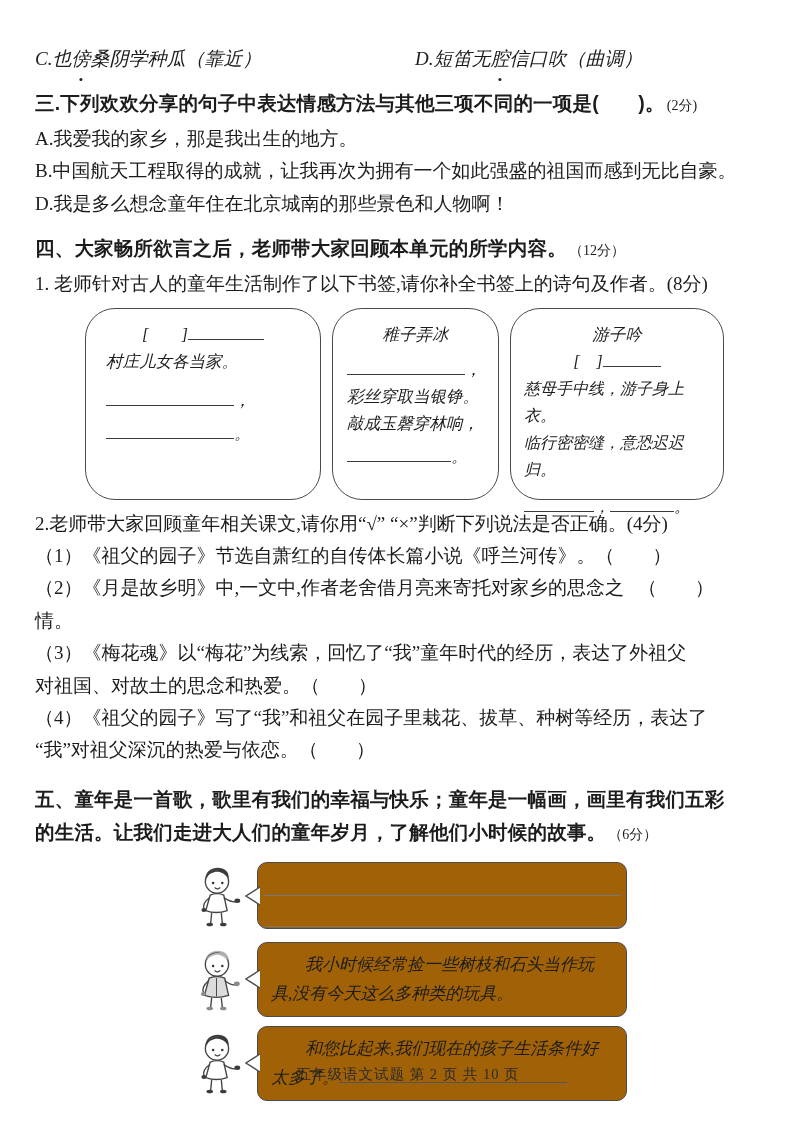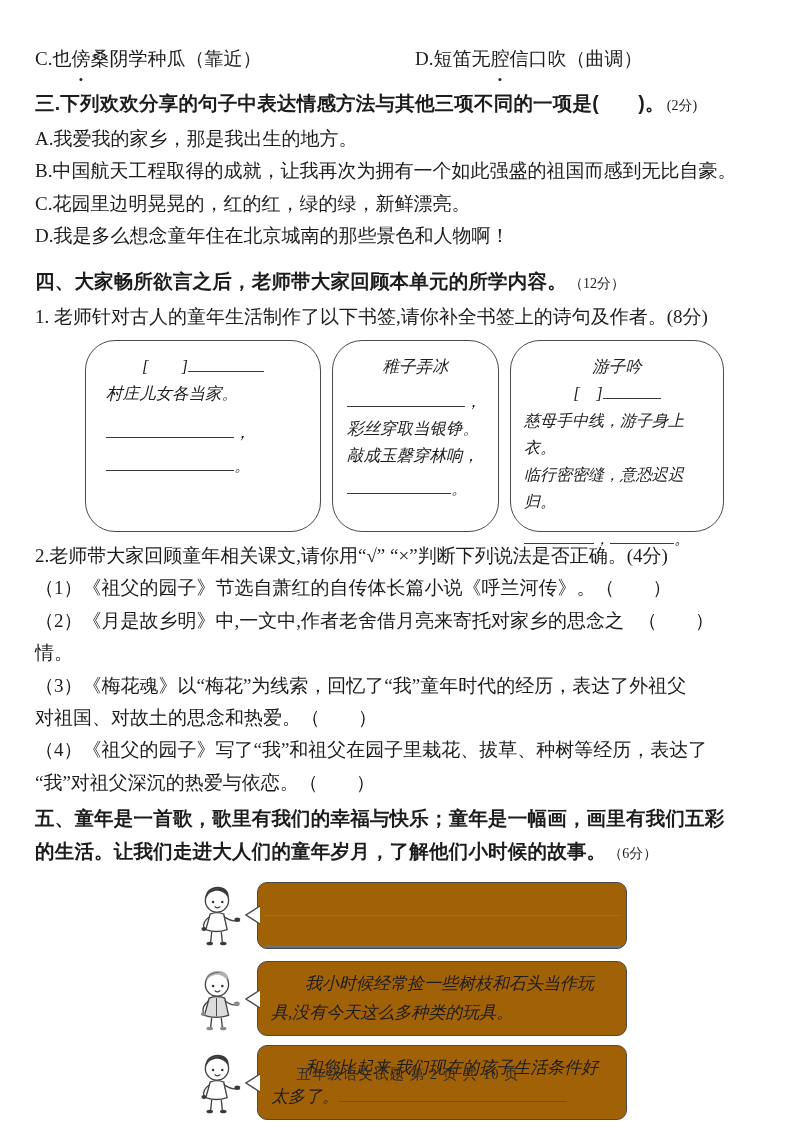--- a/index.html
+++ b/index.html
@@ -2,21 +2,21 @@
 <html><head>
 <meta charset="utf-8">
 <style>
   html,body{margin:0;padding:0;background:#ffffff;}
   .page{
     width:792px;height:1122px;position:relative;box-sizing:border-box;
     padding:42px 32px 0 35px;background:#fff;color:#1c1c1c;
     font-family:"Liberation Serif","DejaVu Serif",serif;font-size:19px;
     overflow:hidden;
   }
-  .cdrow{display:flex;line-height:33px;}
+  .cdrow{display:flex;line-height:33px;font-style:italic;}
   .opt-c{width:380px;}
   .dotchar{position:relative;display:inline-block;}
   .dotchar::after{content:"";position:absolute;left:50%;transform:translateX(-50%);
     bottom:-6px;width:3.2px;height:3.2px;border-radius:50%;background:#222;}
   .heading{margin-top:11px;line-height:35px;font-size:19.5px;}
   .hbold{font-family:"Liberation Sans","DejaVu Sans",sans-serif;font-weight:700;letter-spacing:.2px;}
   .score{font-weight:400;font-family:"Liberation Serif","DejaVu Serif",serif;font-size:14px;margin-left:2px;}
   .line{line-height:32.4px;}
   .jrow{display:flex;justify-content:flex-start;line-height:32.4px;}
   .jrow .paren{padding-right:46px;white-space:nowrap;}
@@ -57,21 +57,20 @@
 <div class="page">
 
   <div class="cdrow">
     <div class="opt-c"><span>C.也</span><span class="dotchar">傍</span><span>桑阴学种瓜（靠近）</span></div>
     <div class="opt-d"><span>D.短笛无</span><span class="dotchar">腔</span><span>信口吹（曲调）</span></div>
   </div>
 
   <div class="heading"><span class="hbold">三.下列欢欢分享的句子中表达情感方法与其他三项不同的一项是(　　)。</span><span class="score">(2分)</span></div>
   <div class="line">A.我爱我的家乡，那是我出生的地方。</div>
   <div class="line">B.中国航天工程取得的成就，让我再次为拥有一个如此强盛的祖国而感到无比自豪。</div>
-  <div class="line">C.花园里边明晃晃的，红的红，绿的绿，新鲜漂亮。</div>
   <div class="line">D.我是多么想念童年住在北京城南的那些景色和人物啊！</div>
 
   <div class="heading"><span class="hbold">四、大家畅所欲言之后，老师带大家回顾本单元的所学内容。</span><span class="score">（12分）</span></div>
   <div class="line">1. 老师针对古人的童年生活制作了以下书签,请你补全书签上的诗句及作者。(8分)</div>
 
   <div class="bookmarks">
     <div class="card card1">
       <div class="card-center"><span>[　　]</span><span class="blank w75"></span></div>
       <div class="card-line">村庄儿女各当家。</div>
       <div class="card-line mt12"><span class="blank w130"></span><span>，</span></div>
@@ -106,21 +105,21 @@
   <div class="jrow">
       <span>对祖国、对故土的思念和热爱。</span>
       <span class="paren">（　　）</span>
     </div>
   <div class="line">（4）《祖父的园子》写了“我”和祖父在园子里栽花、拔草、种树等经历，表达了</div>
   <div class="jrow">
       <span>“我”对祖父深沉的热爱与依恋。</span>
       <span class="paren">（　　）</span>
     </div>
 
-  <div class="heading" style="margin-top:3px;line-height:33px;">
+  <div class="heading" style="margin-top:16px;line-height:33px;">
     <span class="hbold">五、童年是一首歌，歌里有我们的幸福与快乐；童年是一幅画，画里有我们五彩</span><br>
     <span class="hbold">的生活。让我们走进大人们的童年岁月，了解他们小时候的故事。</span><span class="score">（6分）</span>
   </div>
 
   <div class="dialog">
 
     <div class="drow">
       <svg class="figure" viewBox="0 0 64 76">
         <path d="M21.5 21 C19 6 47 4 45 20 C40 12 34 11.5 30 12.5 C25 13.5 23 16 21.5 21 Z" fill="#3b3b3b"></path>
         <circle cx="33" cy="23" r="12" fill="#ffffff" stroke="#444" stroke-width="1.4"></circle>

